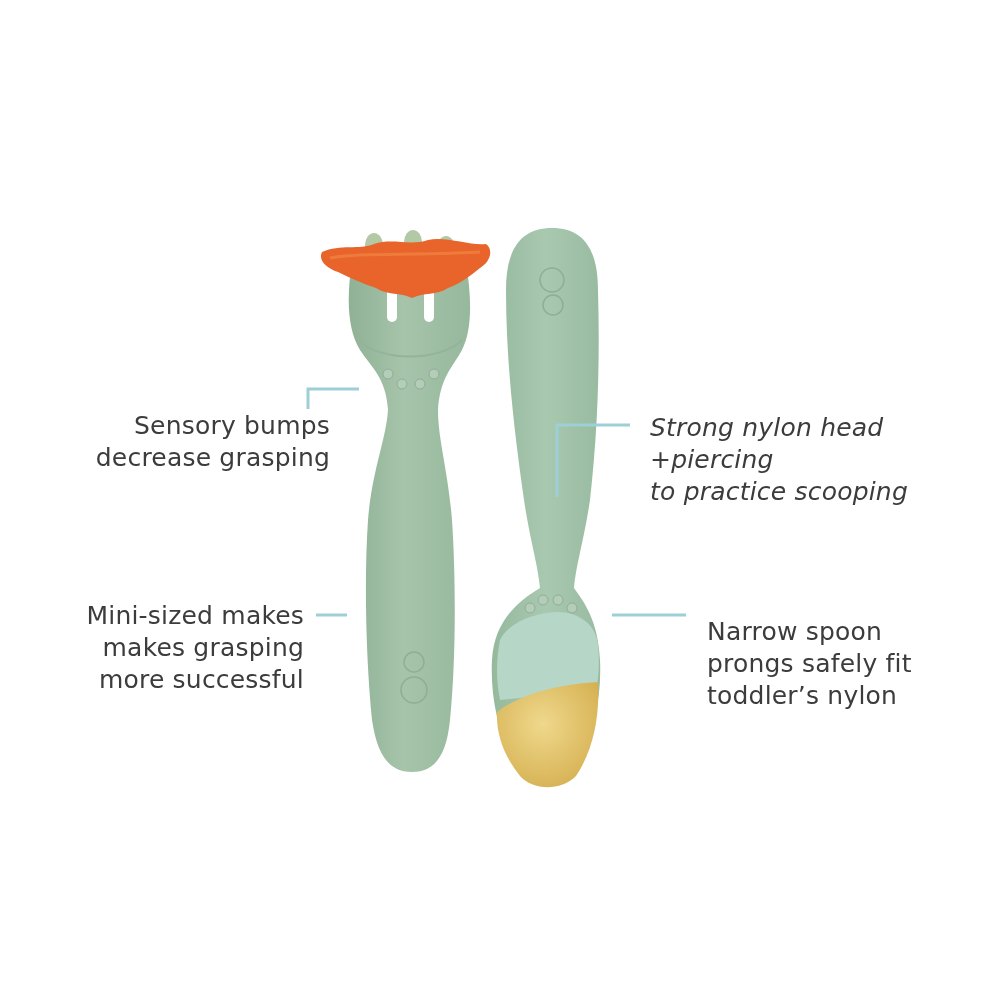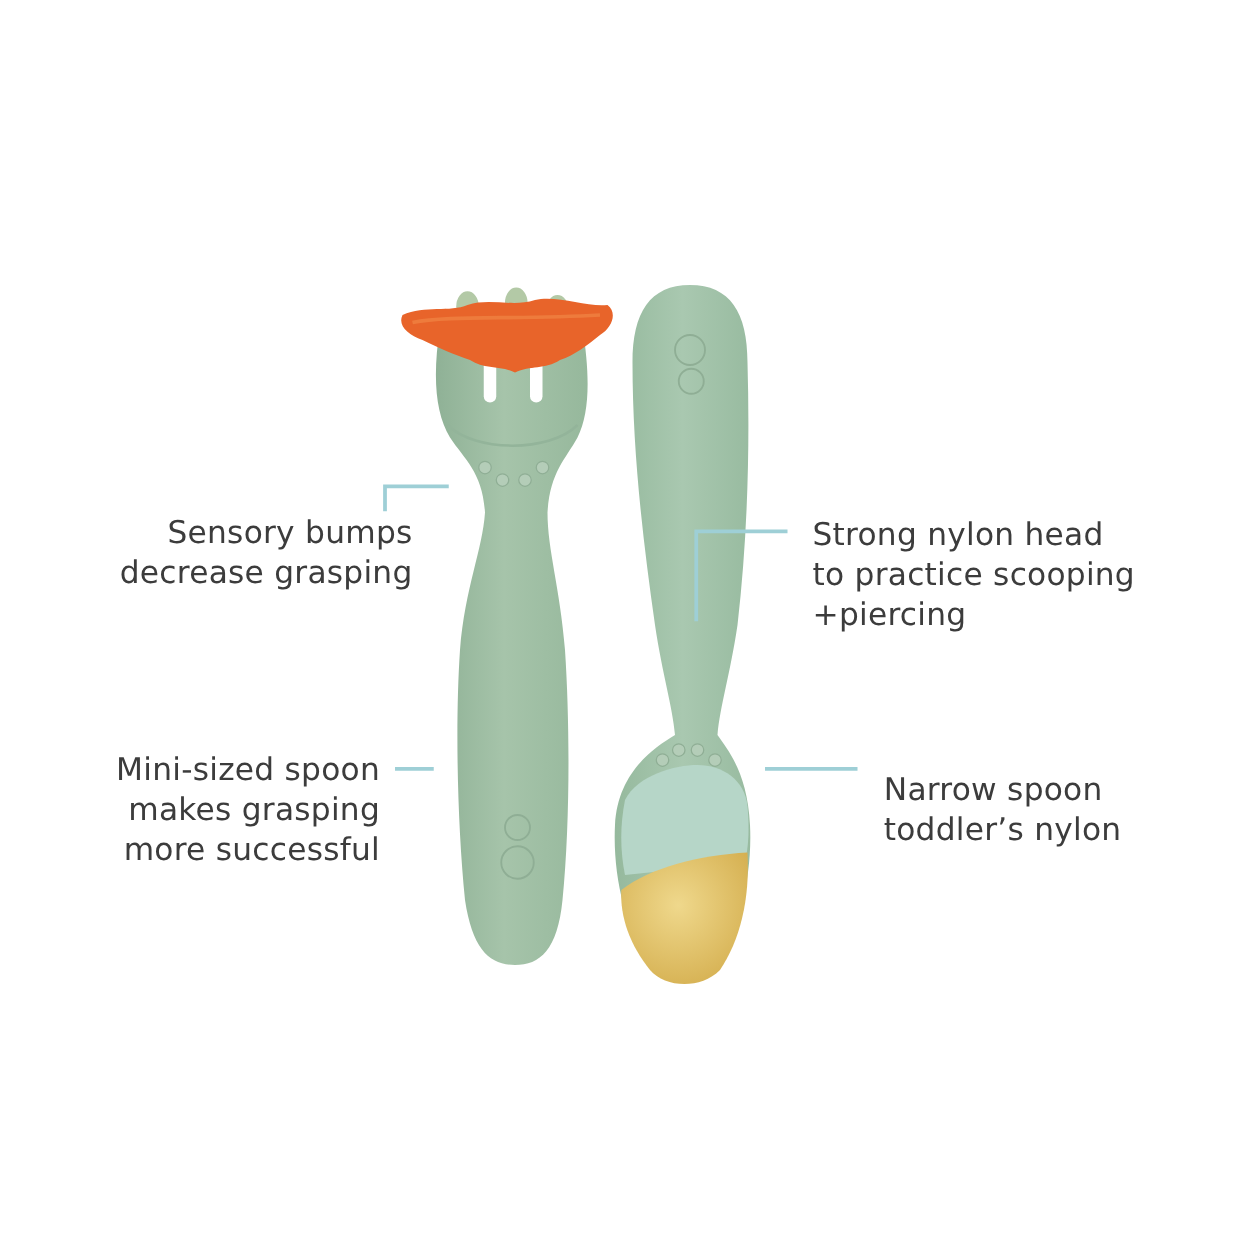--- a/index.html
+++ b/index.html
@@ -106,30 +106,31 @@
       <line x1="316" y1="615" x2="347" y2="615"></line>
       <line x1="612" y1="615" x2="686" y2="615"></line>
     </g>
   </svg>
 
   <div class="caption right-align" style="right:670px; top:410px;">
     <span class="line">Sensory bumps</span>
     <span class="line">decrease grasping</span>
   </div>
 
-  <div class="caption left-align" style="left:650px; top:412px;">
+  <div class="caption left-align" style="left:650px; top:412px;font-style:italic;">
     <span class="line">Strong nylon head</span>
+    <span class="line">+piercing</span>
     <span class="line">to practice scooping</span>
-    <span class="line">+piercing</span>
   </div>
 
   <div class="caption right-align" style="right:696px; top:600px;">
-    <span class="line">Mini-sized spoon</span>
+    <span class="line">Mini-sized makes</span>
     <span class="line">makes grasping</span>
     <span class="line">more successful</span>
   </div>
 
   <div class="caption left-align" style="left:707px; top:600px;margin-top:16px;">
     <span class="line">Narrow spoon</span>
+    <span class="line">prongs safely fit</span>
     <span class="line">toddler’s nylon</span>
   </div>
 
 </div>
 
 </body></html>

